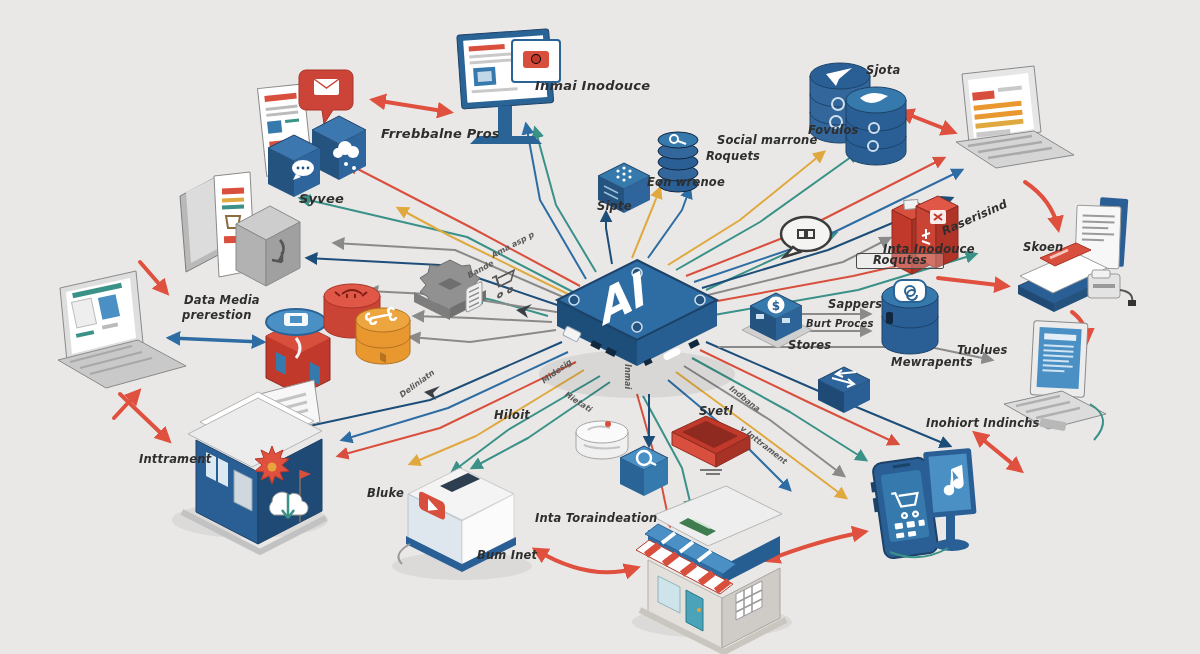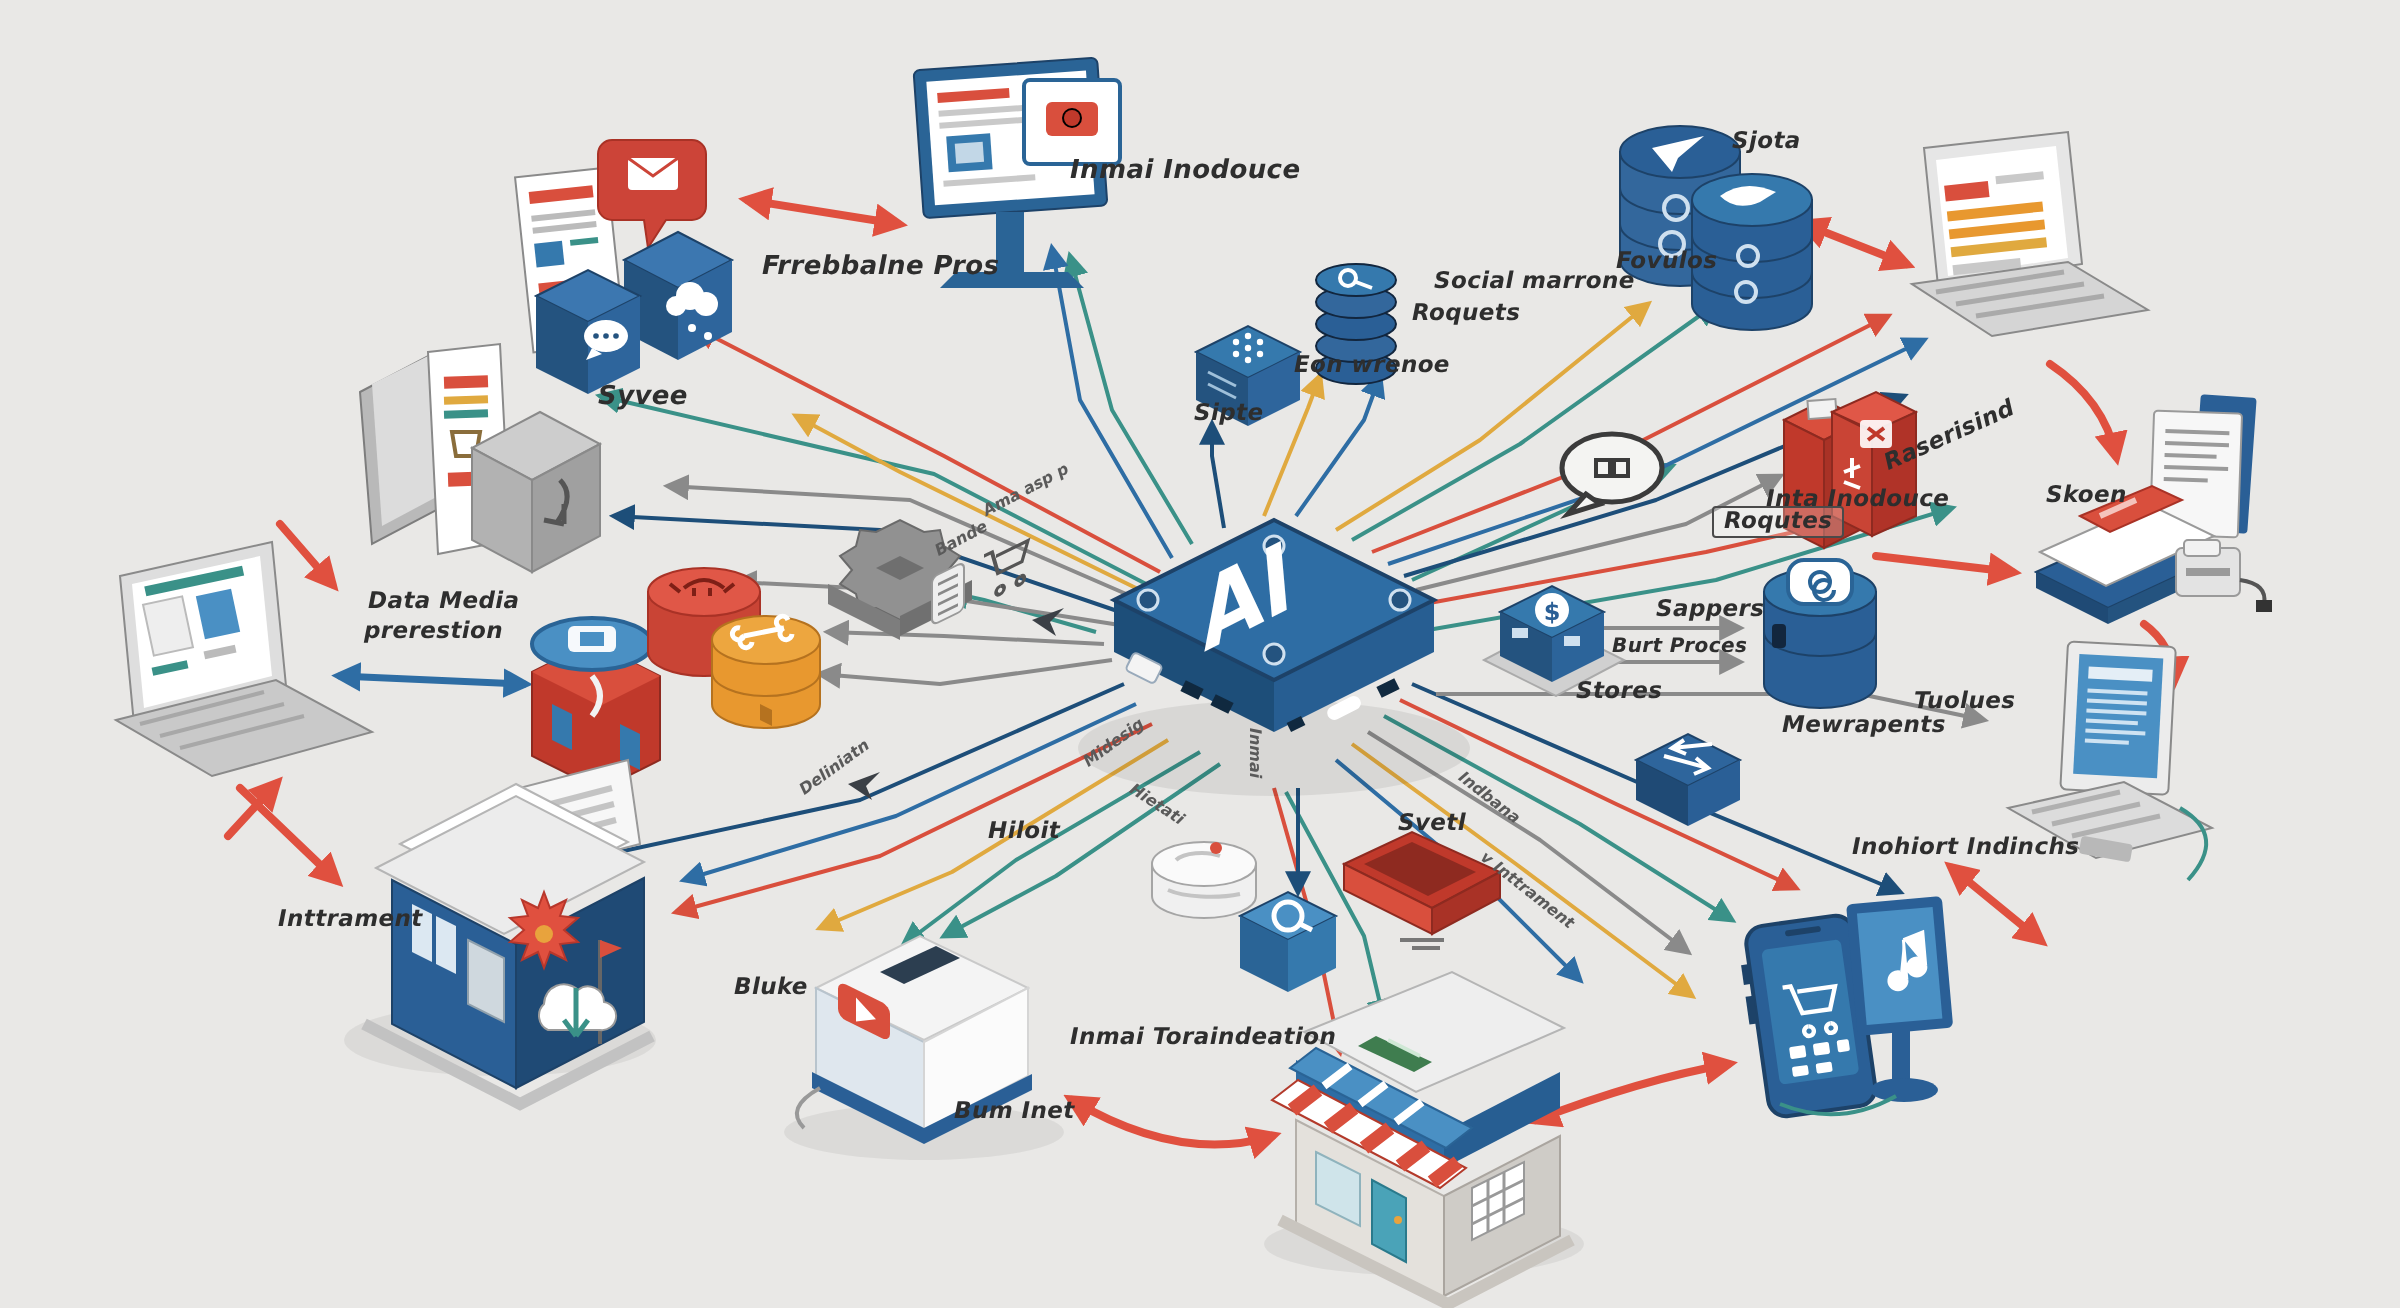--- a/index.html
+++ b/index.html
@@ -4,21 +4,21 @@
 <style>
   html,body{margin:0;padding:0;background:#d4d4d4;}
   .stage{position:relative;width:1200px;height:654px;background:#e9e8e6;overflow:hidden;
          font-family:"DejaVu Sans",sans-serif;}
   .stage svg.scene{position:absolute;left:0;top:0;}
   .lbl{position:absolute;font:italic 700 13px/1.15 "DejaVu Sans",sans-serif;color:#2e2e2e;
        letter-spacing:.2px;white-space:nowrap;transform-origin:left top;}
   .sm{font-size:11.5px}
   .xs{font-size:10px}
   .tiny{font-size:8px;font-weight:600;color:#5a5a5a;letter-spacing:0}
-  .box{border:1.6px solid #4a4a4a;padding:0 5px 1px;border-radius:2px;background:rgba(255,255,255,.25)}
+  .box{border:1.6px solid #4a4a4a;padding:0 16px 1px;border-radius:2px;background:rgba(255,255,255,.25)}
   svg text{font-family:"DejaVu Sans",sans-serif}
 </style>
 </head>
 <body>
 
 <div class="stage">
 
 <svg class="scene" width="1200" height="654" viewBox="0 0 1200 654">
   <defs>
     <marker id="m-teal" viewBox="0 0 10 10" refX="8" refY="5" markerWidth="6.5" markerHeight="6.5" orient="auto-start-reverse">
@@ -524,21 +524,21 @@
 <span class="lbl sm" style="left:788px;top:339px">Stores</span>
 <span class="lbl sm" style="left:957px;top:344px">Tuolues</span>
 <span class="lbl sm" style="left:891px;top:356px">Mewrapents</span>
 <span class="lbl sm" style="left:1023px;top:241px">Skoen</span>
 <span class="lbl sm" style="left:926px;top:417px">Inohiort Indinchs</span>
 <span class="lbl sm" style="left:184px;top:294px">Data Media</span>
 <span class="lbl sm" style="left:182px;top:309px">prerestion</span>
 <span class="lbl sm" style="left:139px;top:453px">Inttrament</span>
 <span class="lbl sm" style="left:367px;top:487px">Bluke</span>
 <span class="lbl sm" style="left:477px;top:549px">Bum Inet</span>
-<span class="lbl sm" style="left:535px;top:512px">Inmai Toraindeation</span>
+<span class="lbl sm" style="left:535px;top:512px">Inta Toraindeation</span>
 <span class="lbl sm" style="left:494px;top:409px">Hiloit</span>
 <span class="lbl sm" style="left:699px;top:405px">Svetl</span>
 
 <span class="lbl tiny" style="left:490px;top:252px;transform:rotate(-28deg)">Ama asp p</span>
 <span class="lbl tiny" style="left:466px;top:272px;transform:rotate(-28deg)">Bande</span>
 <span class="lbl tiny" style="left:540px;top:378px;transform:rotate(-36deg)">Midesig</span>
 <span class="lbl tiny" style="left:632px;top:364px;transform:rotate(90deg)">Inmai</span>
 <span class="lbl tiny" style="left:398px;top:392px;transform:rotate(-36deg)">Deliniatn</span>
 <span class="lbl tiny" style="left:733px;top:384px;transform:rotate(38deg)">Indbana</span>
 <span class="lbl tiny" style="left:744px;top:424px;transform:rotate(38deg)">v Inttrament</span>

